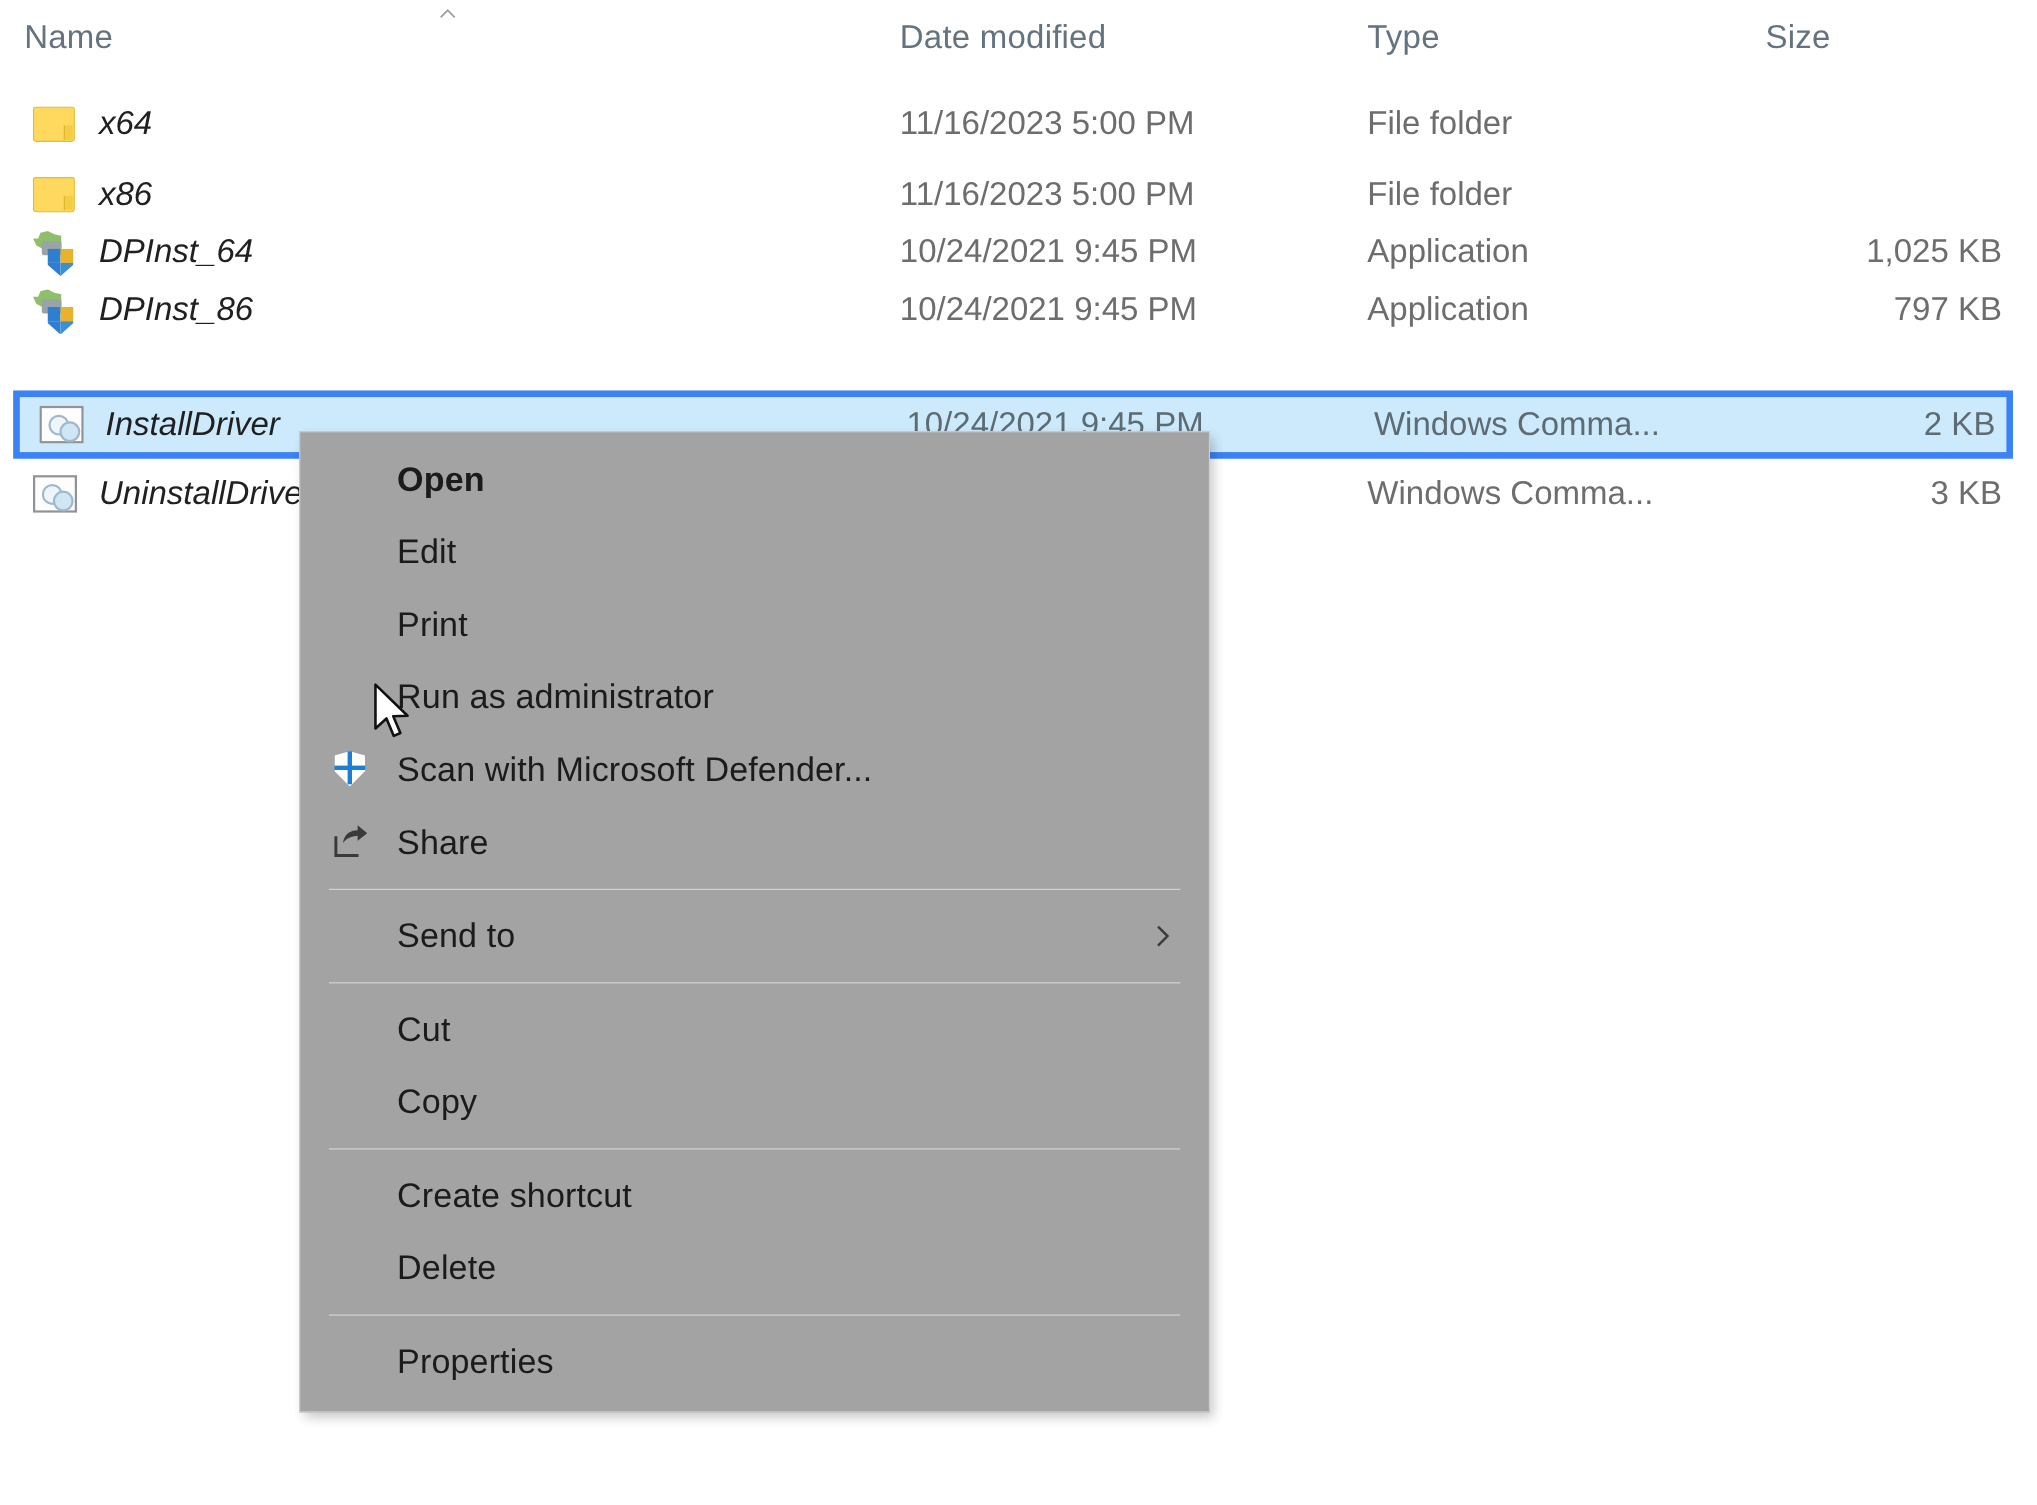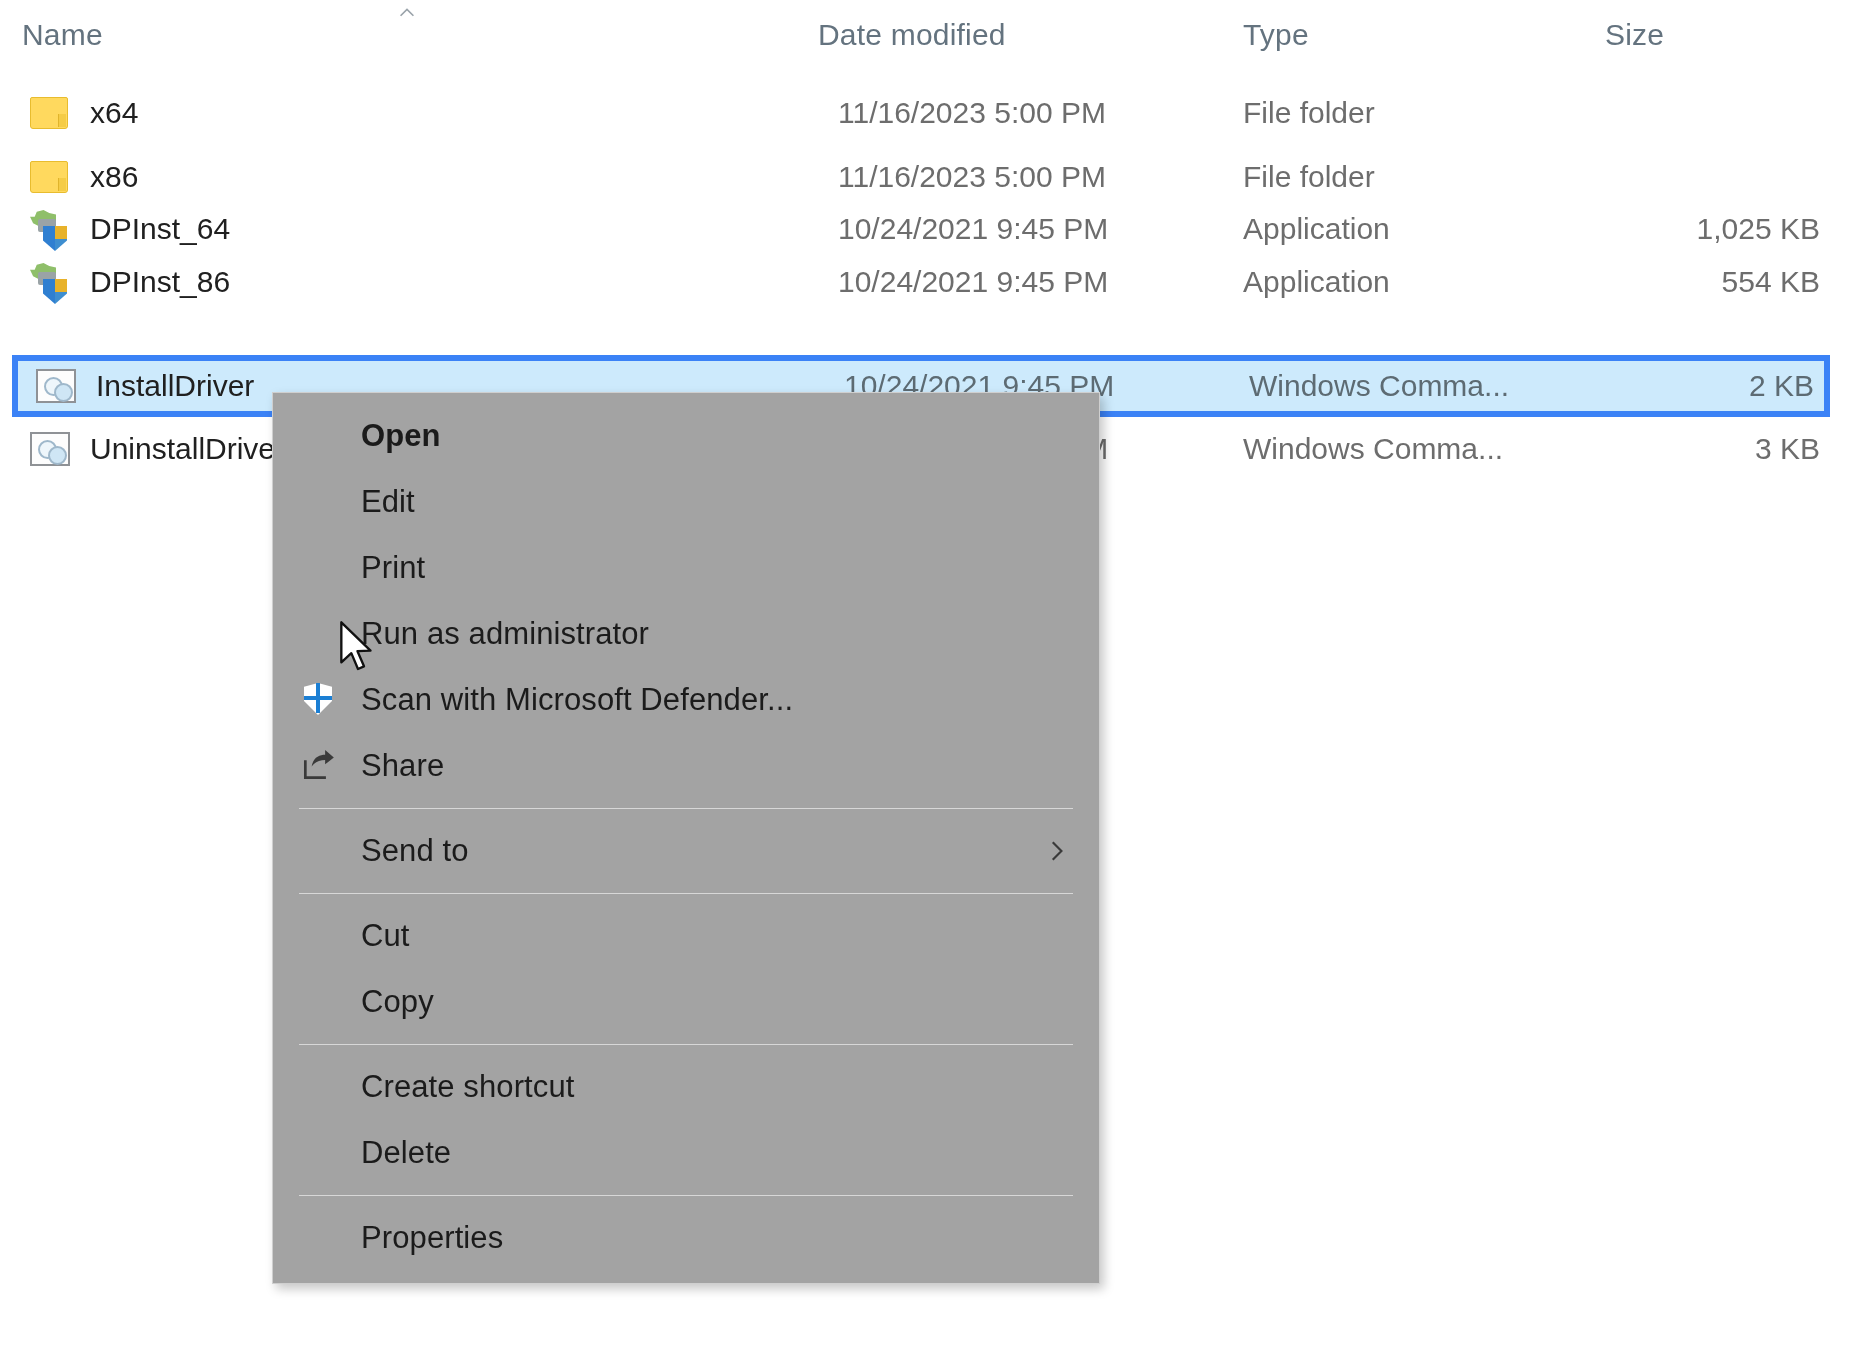--- a/index.html
+++ b/index.html
@@ -71,25 +71,25 @@
   .cell {
     position: absolute;
     top: 50%;
     transform: translateY(-50%);
     font-size: 30px;
     white-space: nowrap;
   }
   .cell.name {
     left: 78px;
     color: #202020;
+    font-style: italic;
   }
   .cell.date {
     left: 806px;
     color: #6d6d6d;
-    margin-left: 20px;
   }
   .cell.type {
     left: 1231px;
     color: #6d6d6d;
   }
   .cell.size {
     right: 10px;
     color: #6d6d6d;
     text-align: left;
   }
@@ -342,21 +342,21 @@
           <div class="q q1" style="left:0;top:0;width:12px;height:13px;"></div>
           <div class="q q2" style="left:12px;top:0;width:12px;height:13px;"></div>
           <div class="q q3" style="left:0;top:13px;width:12px;height:12px;"></div>
           <div class="q q4" style="left:12px;top:13px;width:12px;height:12px;"></div>
         </div>
       </div>
     </div>
     <div class="cell name">DPInst_86</div>
     <div class="cell date">10/24/2021 9:45 PM</div>
     <div class="cell type">Application</div>
-    <div class="cell size">554 KB</div>
+    <div class="cell size">797 KB</div>
   </div>
 
   <div class="file-row selected" style="top:355px;">
     <div class="ficon">
       <div class="icon-script">
           <div class="s1"></div>
           <div class="s2"></div>
         </div>
     </div>
     <div class="cell name">InstallDriver</div>

